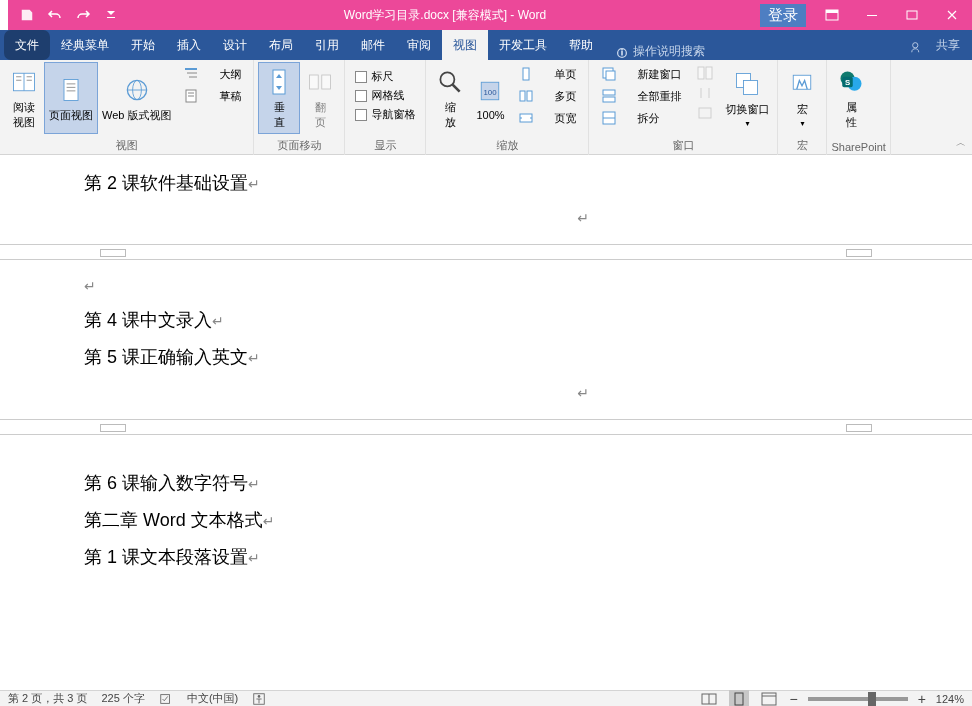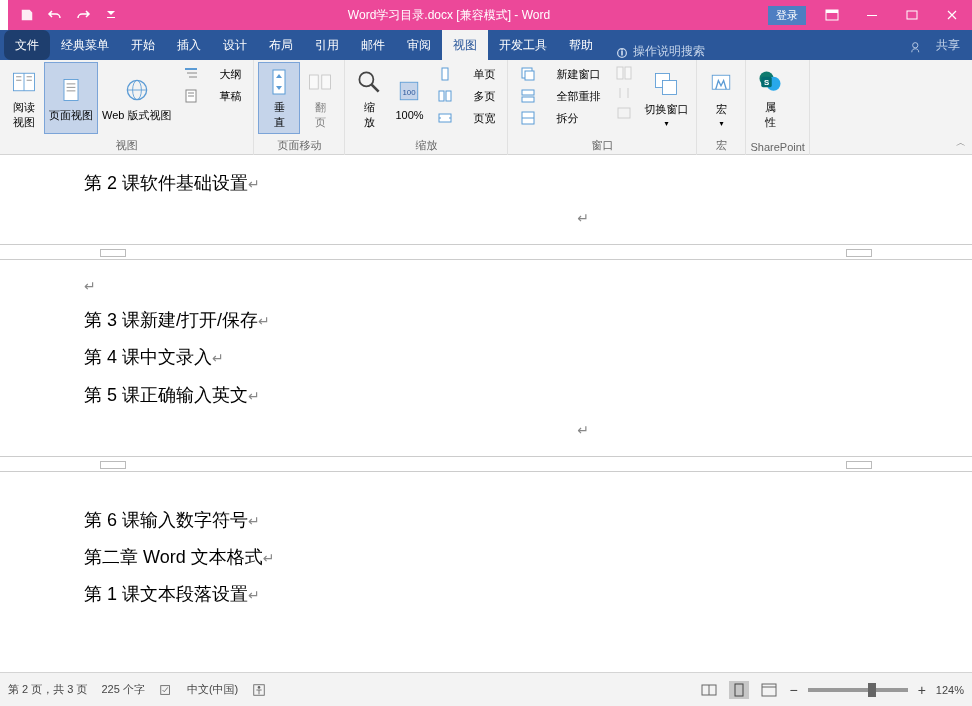--- a/index.html
+++ b/index.html
@@ -2,21 +2,21 @@
 <html><head>
 <meta charset="utf-8">
 <style>
 * { margin:0; padding:0; box-sizing:border-box; font-family:"Microsoft YaHei","Segoe UI",sans-serif; }
 body { background:#fff; width:972px; height:706px; overflow:hidden; position:relative; }
 .title-bar { height:30px; background:#ec4899; display:flex; align-items:center; color:#fff; font-size:12px;margin-left:8px; }
 .qat { display:flex; align-items:center; padding:0 6px; gap:2px; }
 .qat-btn { width:26px; height:26px; display:flex; align-items:center; justify-content:center; cursor:pointer; }
 .title-center { flex:1; text-align:center; }
 .title-right { display:flex; align-items:center; }
-.login-btn { padding:2px 8px; background:#4e7ec2; margin-right:6px; font-size:11px; }
+.login-btn { padding:2px 8px; background:#4e7ec2; margin-right:6px; font-size:15px; }
 .win-btn { width:40px; height:30px; display:flex; align-items:center; justify-content:center; cursor:pointer; }
 .menu-bar { height:30px; background:#2b579a; display:flex; align-items:center; color:#fff; font-size:12px; padding-left:4px; }
 .menu-item { padding:0 11px; height:30px; display:flex; align-items:center; cursor:pointer; }
 .menu-item.active { background:#f3f3f3; color:#2b579a; }
 .menu-item.file { background:#1e3e6e;border-radius:7px; }
 .tell-me { display:flex; align-items:flex-end; gap:4px; color:#c5d4ea; }
 .share { margin-left:auto; margin-right:12px; display:flex; align-items:flex-end; gap:12px; color:#c5d4ea; }
 .ribbon { height:95px; background:#f3f3f3; border-bottom:1px solid #d4d4d4; display:flex; position:relative; }
 .ribbon-group { display:flex; flex-direction:column; border-right:1px solid #e1e1e1; padding:2px 4px 0; height:95px; }
 .ribbon-group-content { flex:1; display:flex; align-items:flex-start; }
@@ -32,21 +32,21 @@
 .doc-area { height:525px; background:#fff; overflow:auto; position:relative; }
 .page-part { padding:10px 130px 10px 84px; }
 .doc-line { font-size:18px; color:#000; line-height:1.4; padding:6px 0; font-family:"SimSun","宋体",serif; }
 .para-mark { color:#888; font-size:14px; }
 .empty-line { height:32px; display:flex; align-items:center; justify-content:center; }
 .empty-line .para-mark { margin-left:240px; }
 .page-break { height:16px; border-top:1px solid #ccc; border-bottom:1px solid #ccc; position:relative; background:#fff; }
 .page-break::before, .page-break::after { content:''; position:absolute; width:24px; height:6px; background:#fff; border:1px solid #bbb; top:4px; }
 .page-break::before { left:100px; }
 .page-break::after { right:100px; }
-.status-bar { position:absolute; bottom:0; left:0; right:0; height:34px; background:#f3f3f3; border-top:1px solid #d4d4d4; display:flex; align-items:center; font-size:11px; color:#444; padding:0 8px; gap:14px; }
+.status-bar { position:absolute; bottom:0; left:0; right:0; height:16px; background:#f3f3f3; border-top:1px solid #d4d4d4; display:flex; align-items:center; font-size:11px; color:#444; padding:0 8px; gap:14px; }
 .status-right { margin-left:auto; display:flex; align-items:center; gap:10px; }
 .view-btn { width:20px; height:18px; display:flex; align-items:center; justify-content:center; cursor:pointer; }
 .view-btn.active { background:#c7c7c7; }
 .zoom-slider { width:100px; height:4px; background:#999; position:relative; }
 .zoom-thumb { position:absolute; width:8px; height:14px; background:#666; top:-5px; left:60px; }
 .sb-icon { width:14px; height:14px; display:inline-flex; }
 svg { display:block; }
 </style>
 </head>
 <body>
@@ -211,20 +211,39 @@
               <rect x="18" y="8" width="10" height="16" fill="#fff" stroke="#999"></rect>
             </svg>
           </div>
         <span style="white-space:pre-line;text-align:center;">翻
 页</span>
       </div>
     </div>
     <div class="ribbon-group-label">页面移动</div>
   </div>
 
+  <div class="ribbon-group">
+    <div class="ribbon-group-content">
+      <div class="small-row" style="padding-top:6px;">
+        <label class="checkbox-row">
+            <span class="checkbox"></span>
+            <span>标尺</span>
+          </label>
+        <label class="checkbox-row">
+            <span class="checkbox"></span>
+            <span>网格线</span>
+          </label>
+        <label class="checkbox-row">
+            <span class="checkbox"></span>
+            <span>导航窗格</span>
+          </label>
+      </div>
+    </div>
+    <div class="ribbon-group-label">显示</div>
+  </div>
 
   <div class="ribbon-group">
     <div class="ribbon-group-content">
       <div class="big-btn">
         <div class="big-btn-icon">
             <svg width="28" height="28" viewBox="0 0 32 32">
               <circle cx="13" cy="13" r="8" fill="none" stroke="#444" stroke-width="2"></circle>
               <line x1="19" y1="19" x2="27" y2="27" stroke="#444" stroke-width="3"></line>
             </svg>
           </div>
@@ -364,21 +383,20 @@
     <div class="doc-line"><span>第 2 课软件基础设置</span><span class="para-mark">↵</span></div>
     <div class="empty-line">
         <span class="para-mark">↵</span>
       </div>
   </div>
   <div class="page-break"></div>
   <div class="page-part">
     <div class="empty-line" style="justify-content:flex-start;">
         <span class="para-mark" style="margin-left:0;">↵</span>
       </div>
-    <div class="doc-line"><span>第 3 课新建/打开/保存</span><span class="para-mark">↵</span></div>
     <div class="doc-line"><span>第 4 课中文录入</span><span class="para-mark">↵</span></div>
     <div class="doc-line"><span>第 5 课正确输入英文</span><span class="para-mark">↵</span></div>
     <div class="empty-line">
         <span class="para-mark">↵</span>
       </div>
   </div>
   <div class="page-break"></div>
   <div class="page-part">
     <div style="height:20px;"></div>
     <div class="doc-line"><span>第 6 课输入数字符号</span><span class="para-mark">↵</span></div>

